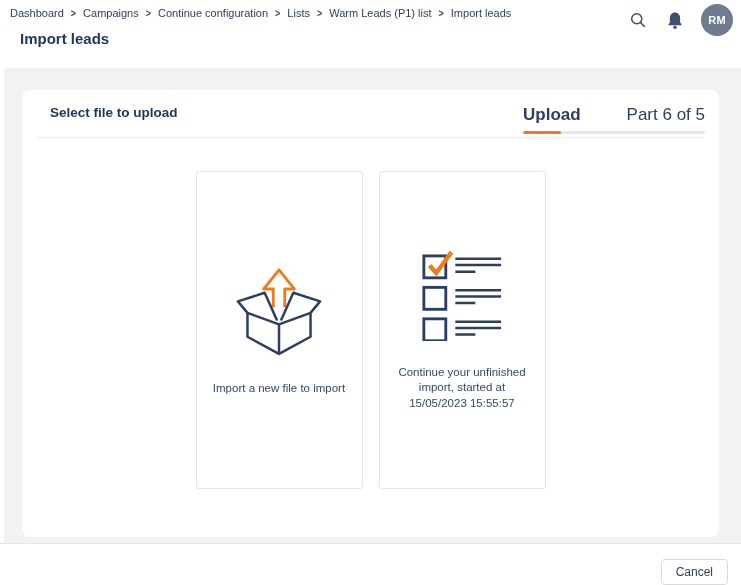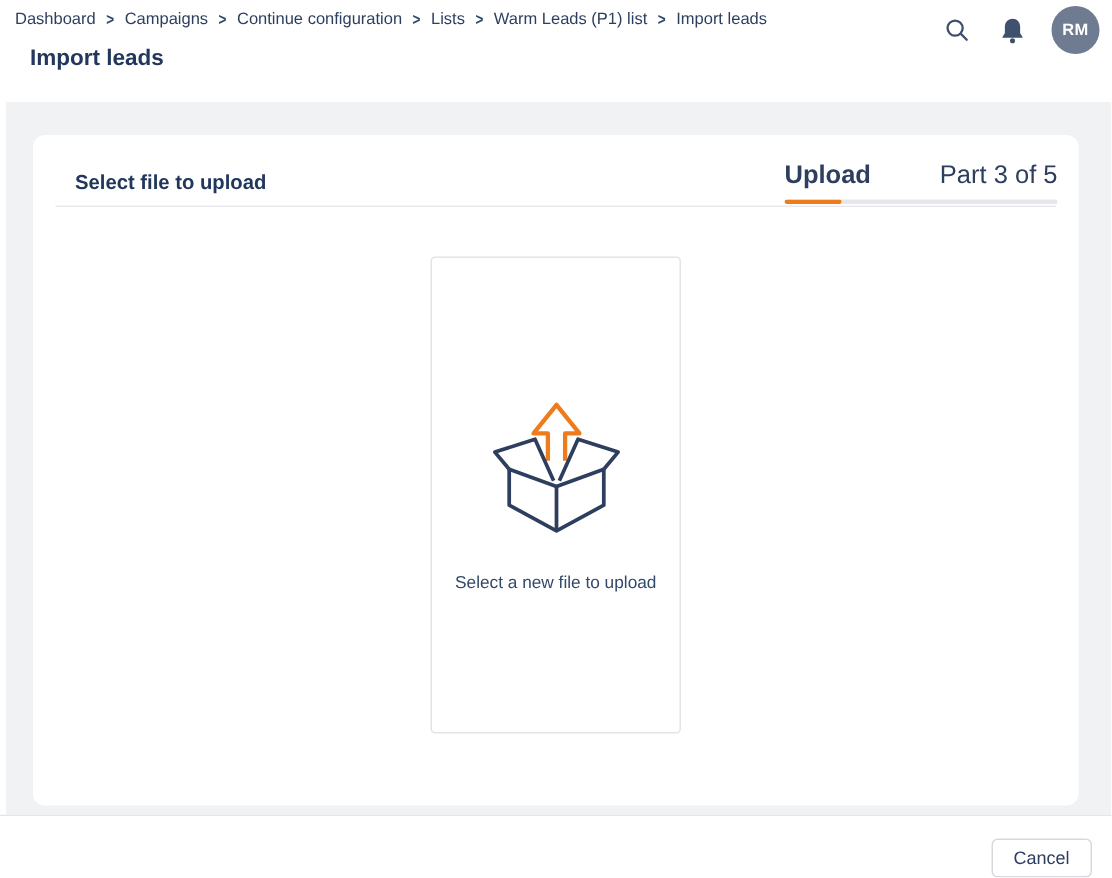--- a/index.html
+++ b/index.html
@@ -79,21 +79,21 @@
   .panel {
     position: absolute;
     left: 22px; top: 22px;
     width: 697px; height: 447px;
     background: #ffffff;
     border-radius: 8px;
   }
   .panel-header {
     display: flex;
     justify-content: space-between;
-    align-items: center;
+    align-items: flex-start;
     padding: 15px 14px 0 28px;
     height: 47px;
   }
   .panel-title {
     font-size: 13.5px;
     font-weight: bold;
     color: #22375c;
   }
   .step-block { width: 182px; }
   .step-labels {
@@ -206,21 +206,21 @@
 
 <div class="content">
   <div class="sidebar-edge"></div>
 
   <div class="panel">
     <div class="panel-header">
       <div class="panel-title">Select file to upload</div>
       <div class="step-block">
         <div class="step-labels">
           <span class="step-name">Upload</span>
-          <span class="step-indicator">Part 3 of 5</span>
+          <span class="step-indicator">Part 6 of 5</span>
         </div>
         <div class="progress-track">
           <div class="progress-fill" style="width: 21%;"></div>
         </div>
       </div>
     </div>
     <div class="panel-divider"></div>
 
     <div class="options-row">
 
@@ -230,23 +230,44 @@
 
             <path d="M39 46 L39 27 L29 27 L45 7 L61 27 L51 27 L51 46" stroke="#ee7c1d" stroke-width="3" stroke-linejoin="round"></path>
 
             <path d="M12 52 L45 64 L78 52" stroke="#2d3e5f" stroke-width="2.6" stroke-linejoin="round"></path>
             <path d="M12 52 L12 77 L45 95 L78 77 L78 52" stroke="#2d3e5f" stroke-width="2.6" stroke-linejoin="round"></path>
             <path d="M45 64 L45 95" stroke="#2d3e5f" stroke-width="2.6"></path>
             <path d="M12 52 L2 40 L30 31 L43 60" stroke="#2d3e5f" stroke-width="2.6" stroke-linejoin="round"></path>
             <path d="M78 52 L88 40 L60 31 L47 60" stroke="#2d3e5f" stroke-width="2.6" stroke-linejoin="round"></path>
           </svg>
         </span>
-        <div class="option-label">Select a new file to upload</div>
+        <div class="option-label">Import a new file to import</div>
       </div>
 
+      <div class="option-card">
+        <span class="option-icon">
+          <svg width="82" height="92" viewBox="0 0 86 96" fill="none">
+
+            <rect x="3" y="7" width="23" height="23" stroke="#2d3e5f" stroke-width="3"></rect>
+            <path d="M36 10 H84 M36 16.5 H84 M36 23.5 H57" stroke="#2d3e5f" stroke-width="2.6"></path>
+            <path d="M9 17 L16 25 L32 3" stroke="#ee7c1d" stroke-width="4.6"></path>
+
+            <rect x="3" y="40" width="23" height="23" stroke="#2d3e5f" stroke-width="3"></rect>
+            <path d="M36 43 H84 M36 49.5 H84 M36 56.5 H57" stroke="#2d3e5f" stroke-width="2.6"></path>
+
+            <rect x="3" y="73" width="23" height="23" stroke="#2d3e5f" stroke-width="3"></rect>
+            <path d="M36 76 H84 M36 82.5 H84 M36 89.5 H57" stroke="#2d3e5f" stroke-width="2.6"></path>
+          </svg>
+        </span>
+        <div class="option-label">
+          <div>Continue your unfinished</div>
+          <div>import, started at</div>
+          <div>15/05/2023 15:55:57</div>
+        </div>
+      </div>
 
     </div>
   </div>
 </div>
 
 <div class="footer">
   <button class="cancel-btn">Cancel</button>
 </div>
 
 </body></html>

